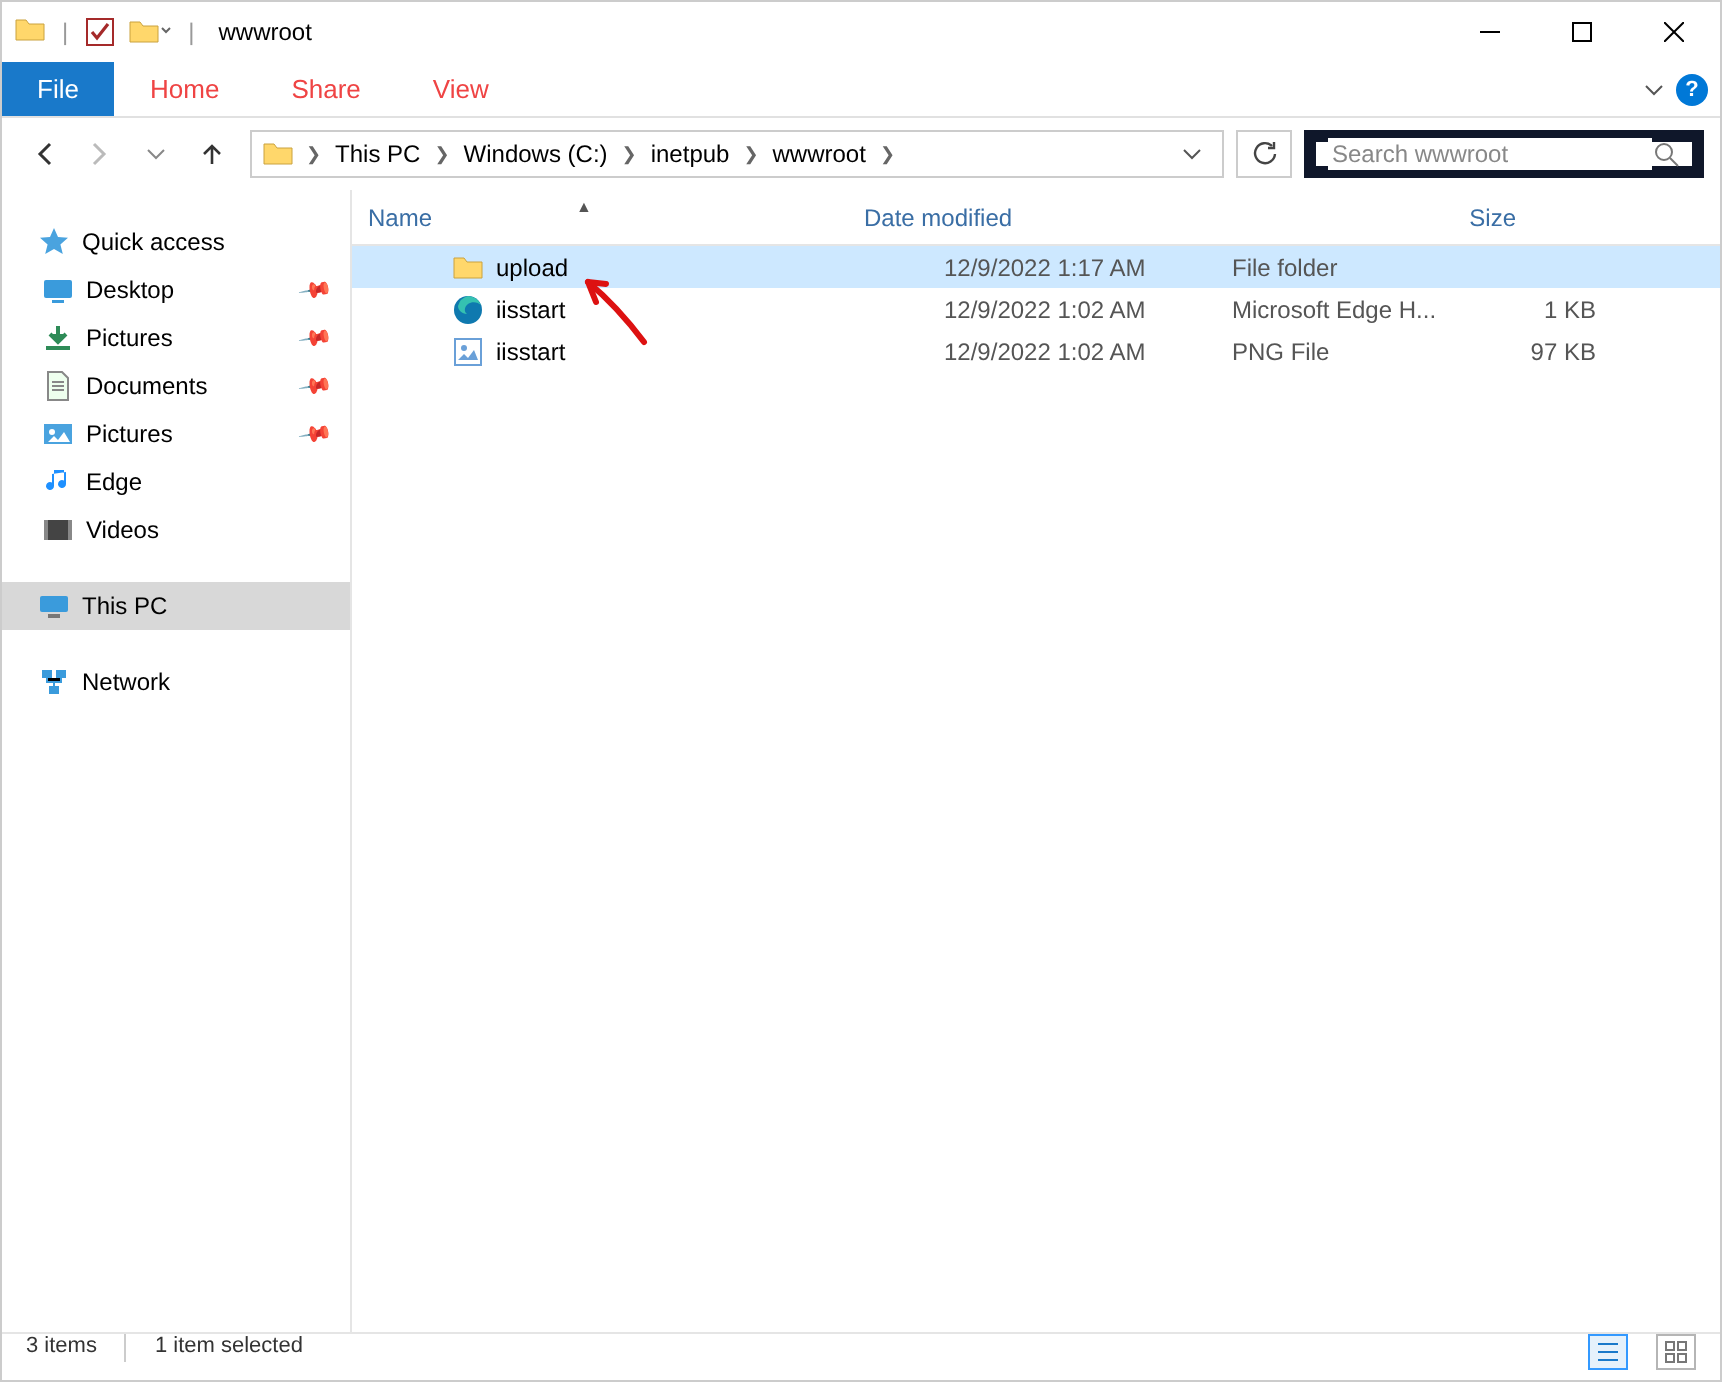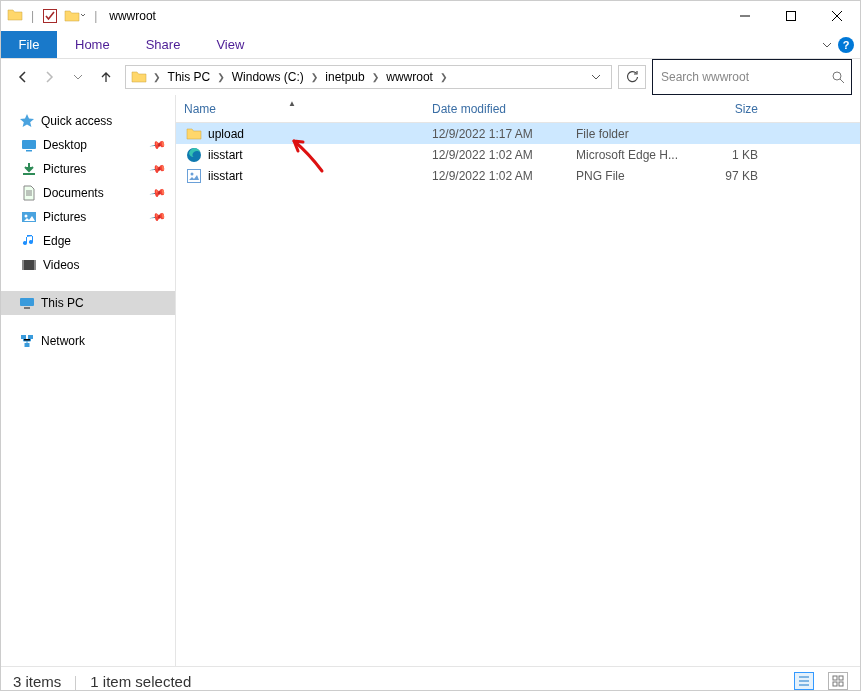--- a/index.html
+++ b/index.html
@@ -9,64 +9,64 @@
   .titlebar { height:30px; display:flex; align-items:center; padding-left:6px; }
   .titlebar .qat { display:flex; align-items:center; gap:6px; }
   .folder-icon { width:16px; height:16px; display:inline-block; }
   .sep { color:#999; padding:0 2px; }
   .title-text { margin-left:4px; }
   .titlebar-spacer { flex:1; }
   .win-btn { width:46px; height:30px; display:flex; align-items:center; justify-content:center; }
   
   .ribbonrow { height:28px; display:flex; align-items:stretch; border-bottom:1px solid #e1e1e1; }
   .file-tab { background:#1979ca; color:#fff; width:56px; display:flex; align-items:center; justify-content:center; font-size:13px; }
-  .rtab { padding:0 18px; display:flex; align-items:center; font-size:13px; color:#4c1d95; }
+  .rtab { padding:0 18px; display:flex; align-items:center; font-size:13px; color:#ef4444; }
   .ribbon-spacer { flex:1; }
   .ribbon-right { display:flex; align-items:center; padding-right:6px; gap:6px; }
   .help-icon { width:16px; height:16px; border-radius:50%; background:#0078d7; color:#fff; display:flex; align-items:center; justify-content:center; font-size:11px; font-weight:bold; }
   
   .navrow { height:36px; display:flex; align-items:center; padding:0 8px; gap:2px; }
   .nav-btn { width:26px; height:26px; display:flex; align-items:center; justify-content:center; color:#777; }
   .nav-btn.enabled { color:#333; }
   .addr { flex:1; height:24px; border:1px solid #ccc; display:flex; align-items:center; padding-left:2px; gap:1px; margin:0 4px; }
   .crumb { padding:0 4px; height:22px; display:flex; align-items:center; }
   .crumb-sep { color:#666; font-size:9px; padding:0 2px; }
   .addr-end { flex:1; }
   .addr-drop { width:20px; text-align:center; color:#555; }
   .refresh { width:28px; height:24px; border:1px solid #ccc; display:flex; align-items:center; justify-content:center; margin-right:4px; }
-  .search { width:200px; height:36px; border:1px solid #0f172a; display:flex; align-items:center; padding:0 6px; color:#777; }
+  .search { width:200px; height:24px; border:6px solid #0f172a; display:flex; align-items:center; padding:0 6px; color:#777; }
   .search input { border:none; outline:none; flex:1; font-size:12px; color:#333; }
   .search input::placeholder { color:#888; }
   
   .body { flex:1; display:flex; min-height:0; }
   .sidebar { width:175px; border-right:1px solid #e5e5e5; padding:14px 0 0 0; overflow:hidden; }
   .sb-section { margin-bottom:14px; }
   .sb-item { height:24px; display:flex; align-items:center; padding-left:18px; gap:6px; }
   .sb-item.l2 { padding-left:20px; }
   .sb-item.selected { background:#d8d8d8; }
   .pin { color:#888; margin-left:auto; margin-right:10px; font-size:11px; transform:rotate(35deg); }
   
   .content { flex:1; display:flex; flex-direction:column; position:relative; }
   .cols { height:28px; display:flex; align-items:center; border-bottom:1px solid #e5e5e5; color:#3a6ea5; font-size:12px; }
   .col-name { width:256px; padding-left:8px; position:relative; }
   .col-date { width:144px; }
   .col-type { width:120px;margin-top:39px; }
   .col-size { width:80px; text-align:right; padding-right:18px; }
   .sort-ind { position:absolute; left:112px; top:-3px; font-size:8px; color:#555; }
   .rows { flex:1; }
-  .row { height:21px; display:flex; align-items:center; font-size:12px; }
+  .row { height:21px; display:flex; align-items:center; font-size:12px;padding-left:40px; }
   .row.selected { background:#cde8ff; }
   .c-name { width:256px; padding-left:10px; display:flex; align-items:center; gap:6px; }
   .c-date { width:144px; color:#555; }
   .c-type { width:120px; color:#555; overflow:hidden; text-overflow:ellipsis; white-space:nowrap; }
   .c-size { width:80px; text-align:right; color:#555; padding-right:18px; }
   
   .arrow-annot { position:absolute; left:110px; top:38px; pointer-events:none; }
   
-  .status { height:24px; border-top:1px solid #e5e5e5; display:flex; align-items:flex-end; padding:0 12px; gap:14px; font-size:15px; color:#333; }
+  .status { height:24px; border-top:1px solid #e5e5e5; display:flex; align-items:flex-start; padding:0 12px; gap:14px; font-size:11px; color:#333; }
   .status .divider { width:1px; height:14px; background:#ccc; }
   .status-spacer { flex:1; }
   .view-toggle { width:20px; height:18px; border:1px solid #b5b5b5; display:flex; align-items:center; justify-content:center; font-size:10px; color:#555; }
   .view-toggle.active { border-color:#3399ff; background:#e5f1fb; color:#1979ca; }
   
   svg { display:block; }
 </style>
 </head>
 <body>
 

